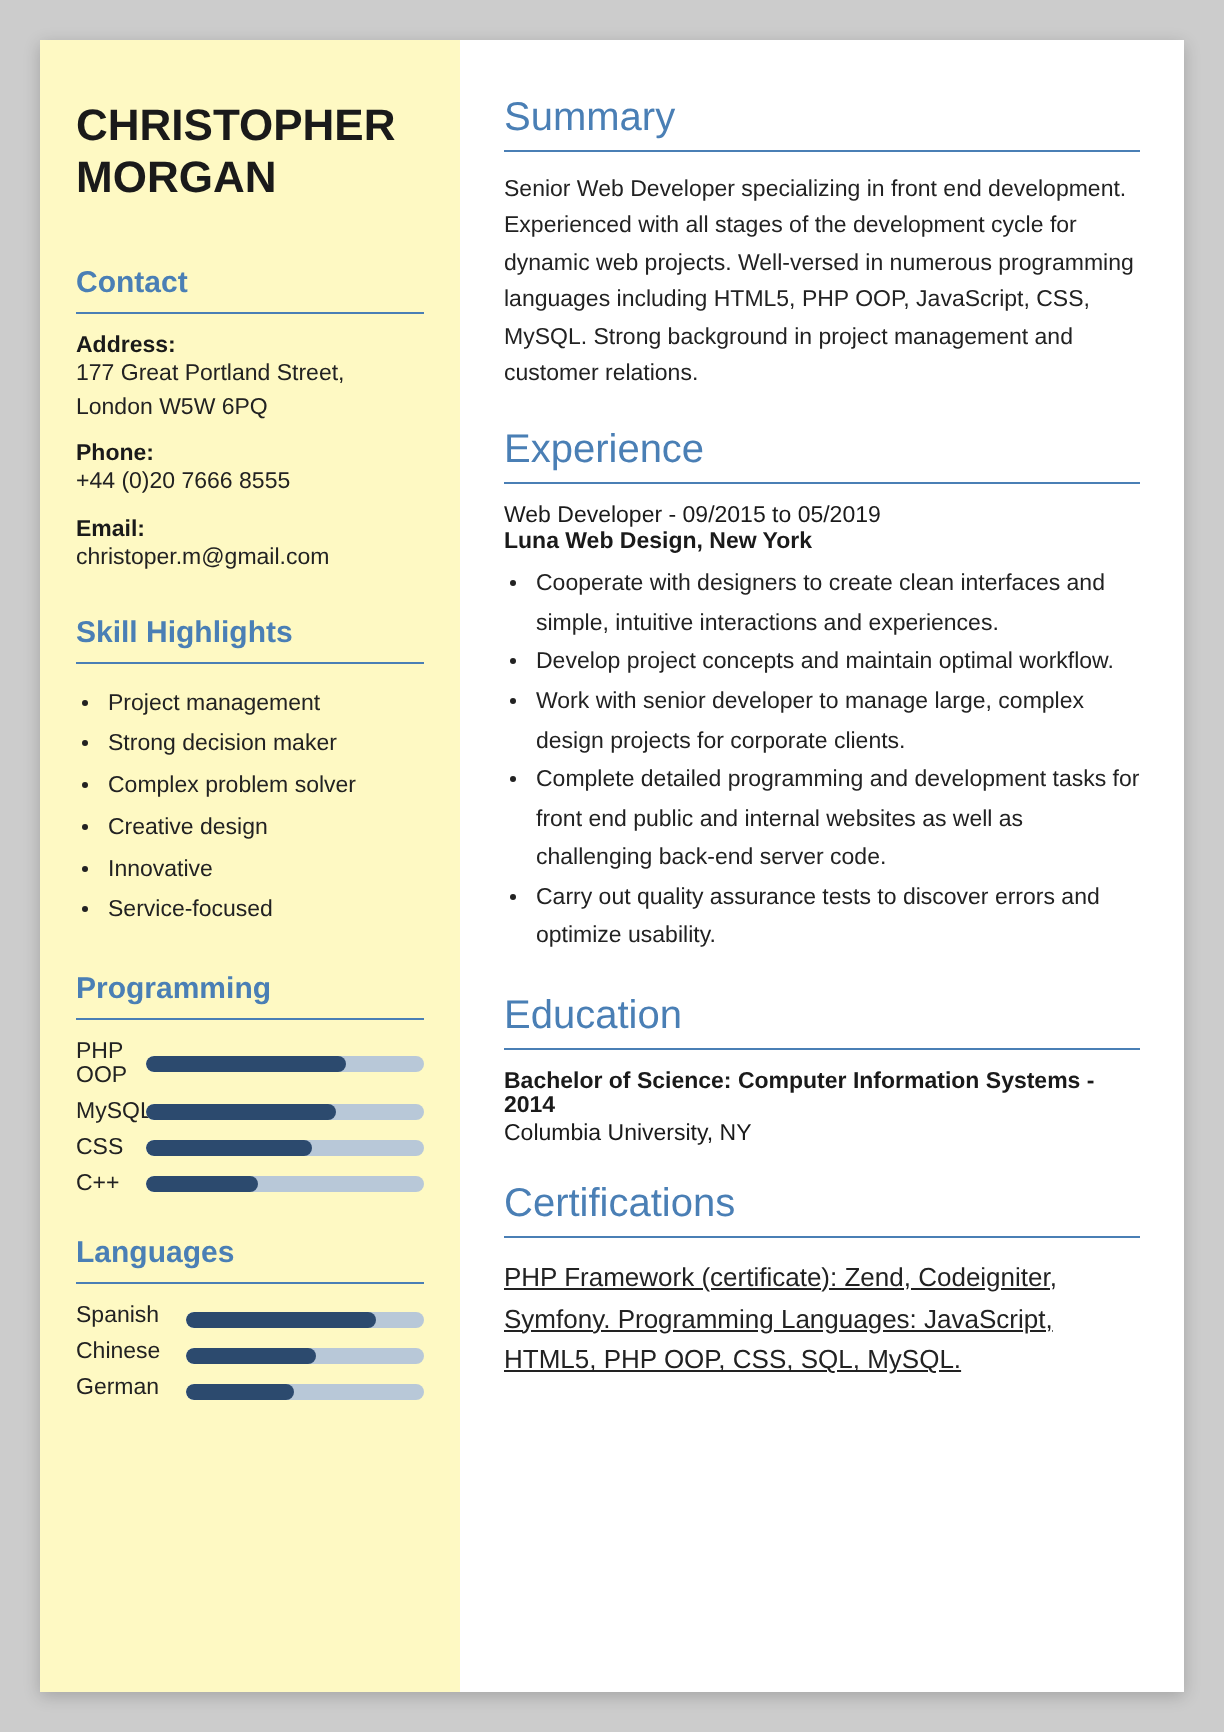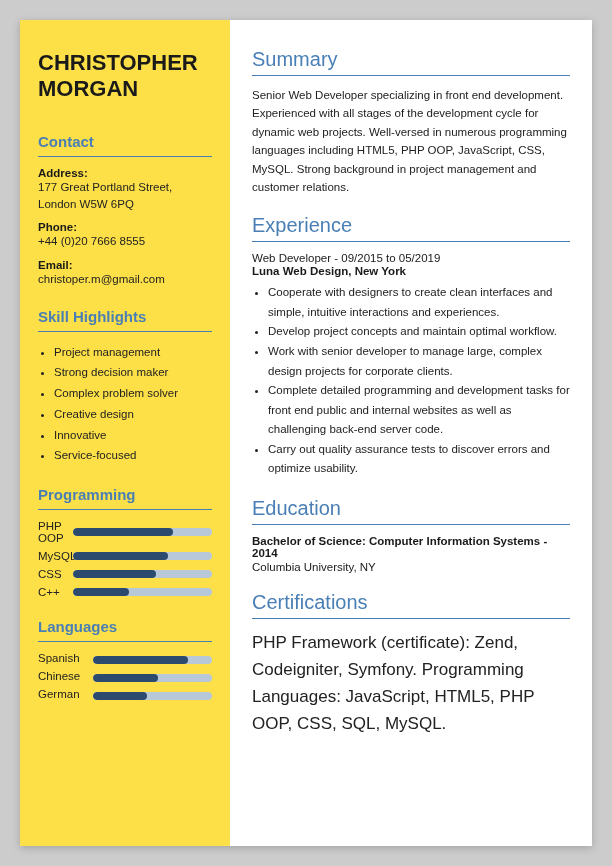--- a/index.html
+++ b/index.html
@@ -17,21 +17,21 @@
       width: 572px;
       min-height: 826px;
       display: flex;
       background: #fff;
       box-shadow: 0 2px 8px rgba(0,0,0,0.2);
     }
     
     .sidebar {
       width: 210px;
       min-height: 826px;
-      background: #fde047;
+      background: #fef9c3;
       padding: 30px 18px 20px 18px;
       flex-shrink: 0;
     }
     .sidebar-name {
       font-size: 22px;
       font-weight: 900;
       color: #1a1a1a;
       line-height: 1.2;
       margin-bottom: 30px;
       text-transform: uppercase;
@@ -163,23 +163,24 @@
       font-size: 11.5px;
       font-weight: 700;
       color: #1a1a1a;
       margin-bottom: 2px;
     }
     .edu-school {
       font-size: 11.5px;
       color: #1a1a1a;
     }
     .cert-text {
-      font-size: 17px;
+      font-size: 13px;
       color: #222;
       line-height: 1.6;
+      text-decoration: underline;
     }
   </style>
 </head>
 <body>
 
 <div class="resume">
 
   <div class="sidebar">
 
     <div class="sidebar-name">

